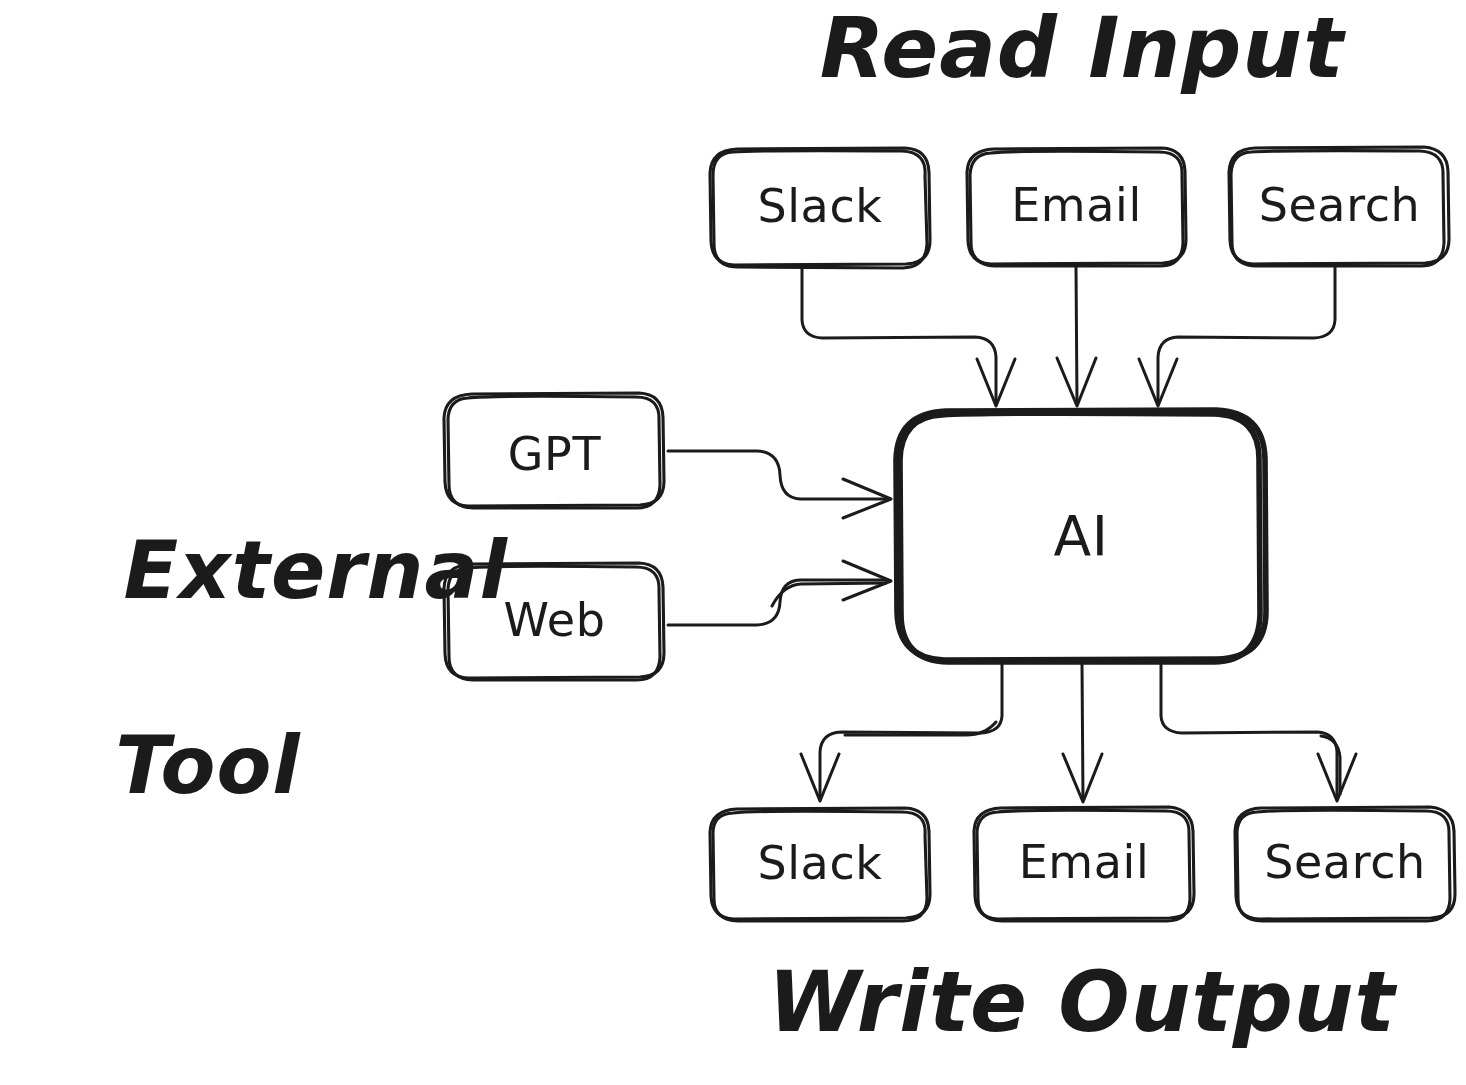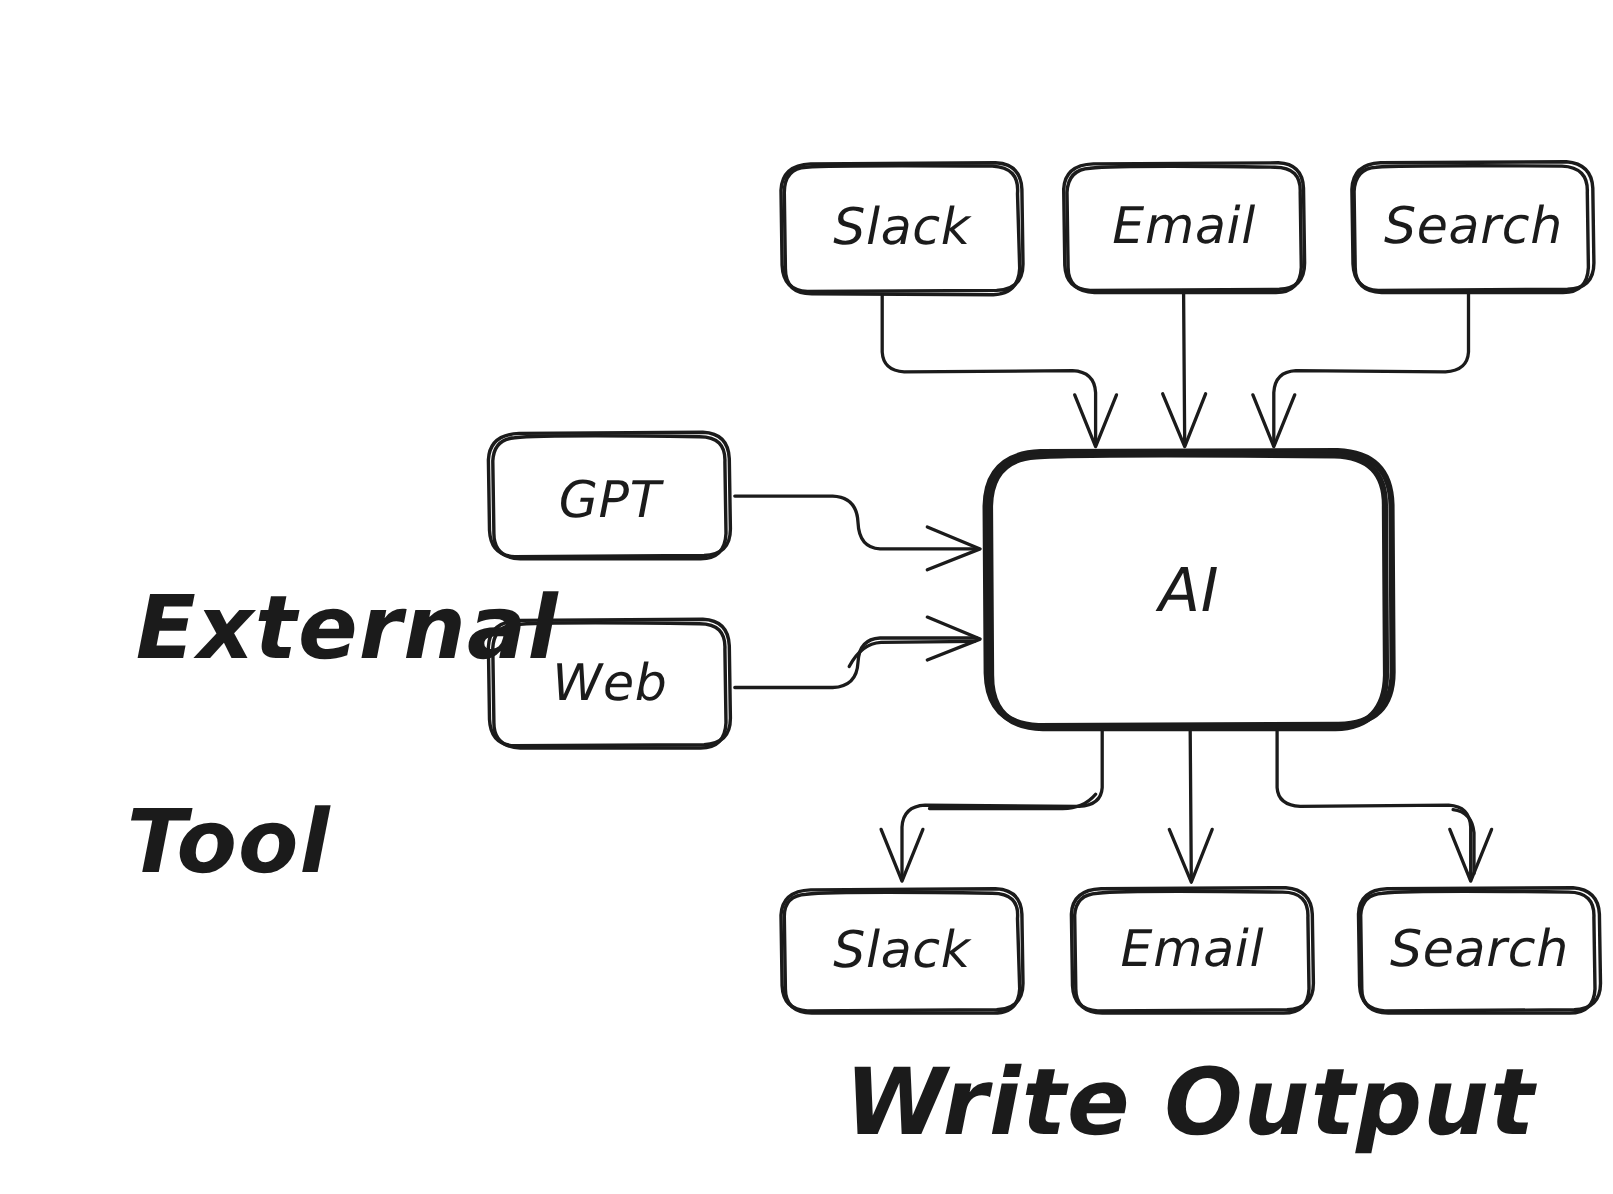--- a/index.html
+++ b/index.html
@@ -47,21 +47,20 @@
     user-select: none;
   }
   .node-label {
     display: flex;
     align-items: center;
     justify-content: center;
     text-align: center;
     font-size: 46px;
     line-height: 1.08;
     letter-spacing: 0.6px;
-    font-style: italic;
     font-weight: 400;
   }
   .node-label.main {
     font-size: 55px;
     line-height: 1.1;
   }
   .group-label {
     font-size: 84px;
     line-height: 1.0;
     font-style: italic;
@@ -157,20 +156,21 @@
       <path class="sketch-stroke arrow-head" d="M1063 754 L1083 802 L1102 754"></path>
     </g>
     <g>
       <path class="sketch-stroke edge-line" d="M1161 664 L1161 716 Q1162 732 1182 733 L1317 732 Q1336 733 1337 752 L1337 799"></path>
       <path class="sketch-stroke edge-line" d="M1321 736 Q1338 738 1340 757 L1340 794"></path>
       <path class="sketch-stroke arrow-head" d="M1318 754 L1337 801 L1356 754"></path>
     </g>
 
   </svg>
 
+  <div class="group-label gl-read">Read Input</div>
 
   <div class="group-label two-line gl-ext">
     <span class="line1">External</span>
     <span class="line2">Tool</span>
   </div>
 
   <div class="group-label gl-write">Write Output</div>
 
   <div class="node-label" style="left:710px; top:148px; width:220px; height:118px;">Slack</div>
   <div class="node-label" style="left:967px; top:147px; width:219px; height:118px;">Email</div>

